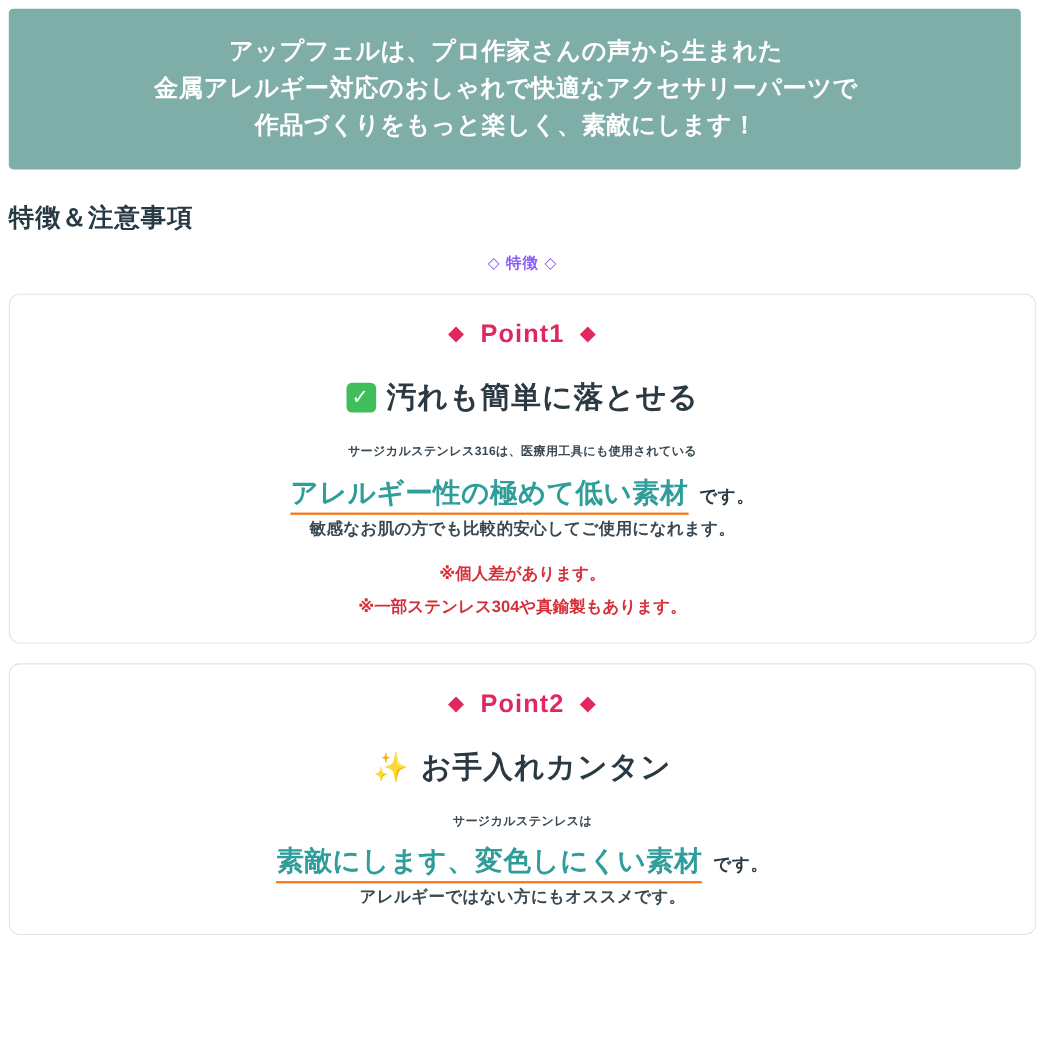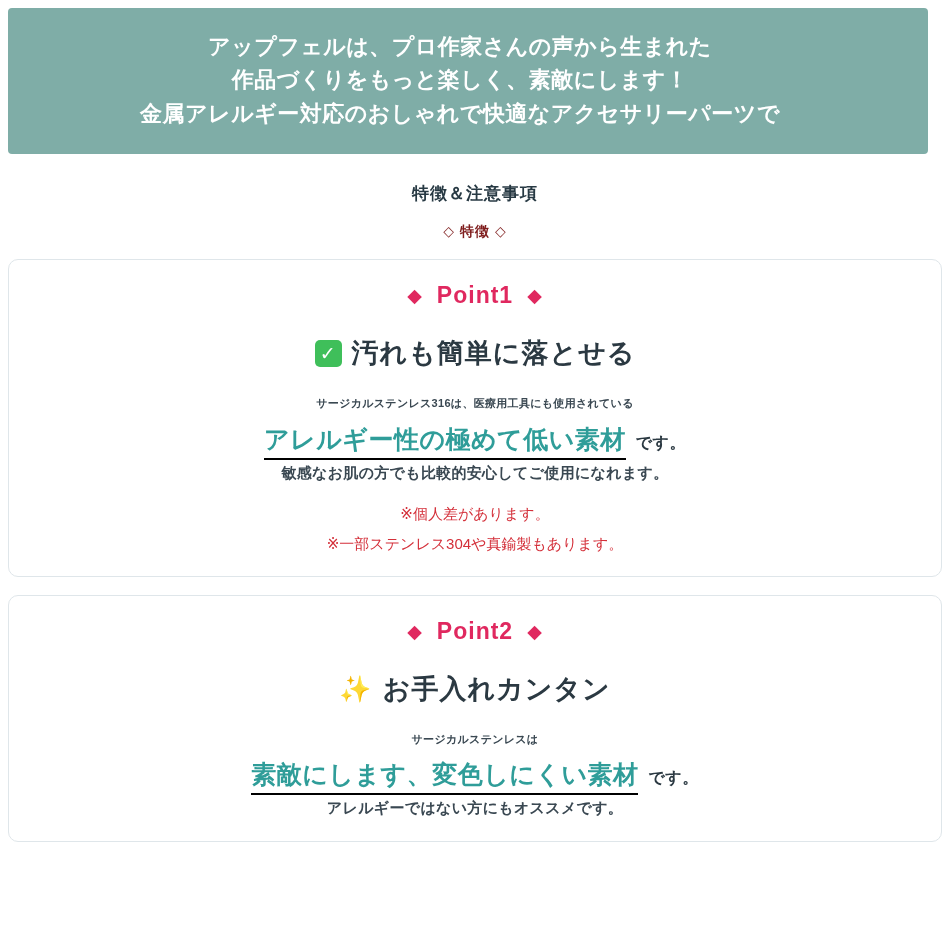--- a/index.html
+++ b/index.html
@@ -33,32 +33,32 @@
   .hero-line {
     color: #ffffff;
     font-size: 22px;
     font-weight: 700;
     line-height: 1.52;
     letter-spacing: 0.5px;
   }
 
   
   .section-title {
-    text-align: center;
-    font-size: 17px;
+    text-align: left;
+    font-size: 23px;
     font-weight: 700;
     color: #273943;
     margin-top: 28px;
     letter-spacing: 1px;
   }
   .section-sub {
     text-align: center;
     font-size: 14px;
     font-weight: 700;
-    color: #7f1d1d;
+    color: #8b5cf6;
     margin-top: 18px;
     letter-spacing: 1px;
   }
 
   
   .card {
     border: 1px solid #dfe6ea;
     border-radius: 10px;
     background: #ffffff;
     margin-top: 18px;
@@ -124,54 +124,54 @@
   }
   .emph-line {
     margin-top: 10px;
     font-size: 25px;
     font-weight: 700;
     color: #2b3942;
     letter-spacing: 0.5px;
   }
   .emph {
     color: #2f9d99;
-    border-bottom: 2px solid #000000;
+    border-bottom: 2px solid #f97316;
     padding-bottom: 2px;
   }
   .suffix {
     color: #2b3942;
     font-size: 16px;
     font-weight: 700;
   }
   .note {
     color: #d4303a;
     font-size: 15px;
-    font-weight: 400;
+    font-weight: 700;
     line-height: 1.6;
     margin-top: 6px;
   }
   .note.first { margin-top: 16px; }
 
   .center-row {
     display: flex;
     align-items: baseline;
     justify-content: center;
     gap: 10px;
     flex-wrap: nowrap;
   }
 </style>
 </head>
 <body>
 
 <div class="page">
 
   <div class="hero">
     <div class="hero-line">アップフェルは、プロ作家さんの声から生まれた</div>
+    <div class="hero-line">金属アレルギー対応のおしゃれで快適なアクセサリーパーツで</div>
     <div class="hero-line">作品づくりをもっと楽しく、素敵にします！</div>
-    <div class="hero-line">金属アレルギー対応のおしゃれで快適なアクセサリーパーツで</div>
   </div>
 
   <div class="section-title">特徴＆注意事項</div>
   <div class="section-sub">◇ 特徴 ◇</div>
 
   <div class="card">
     <div class="point-label">
       <span class="diamond">◆</span>
       <span>Point1</span>
       <span class="diamond">◆</span>

